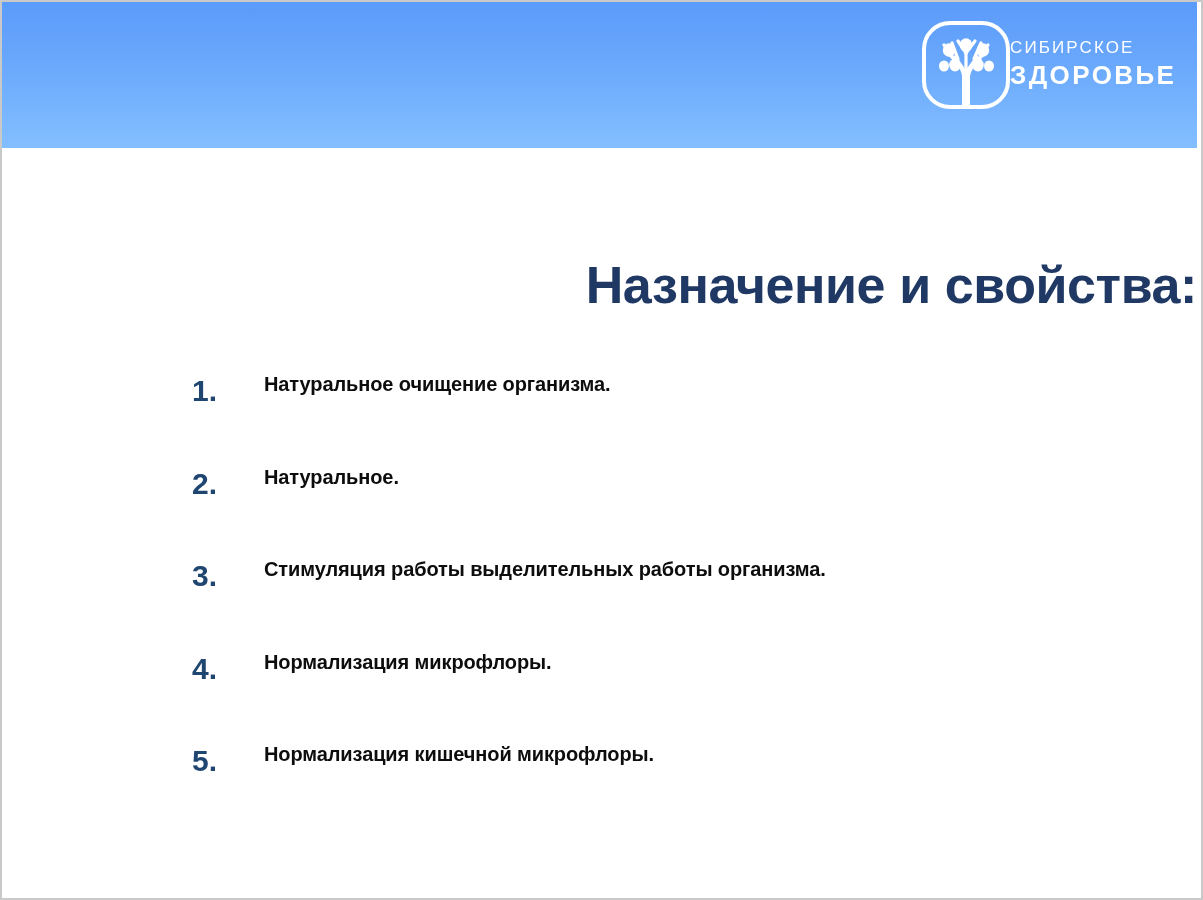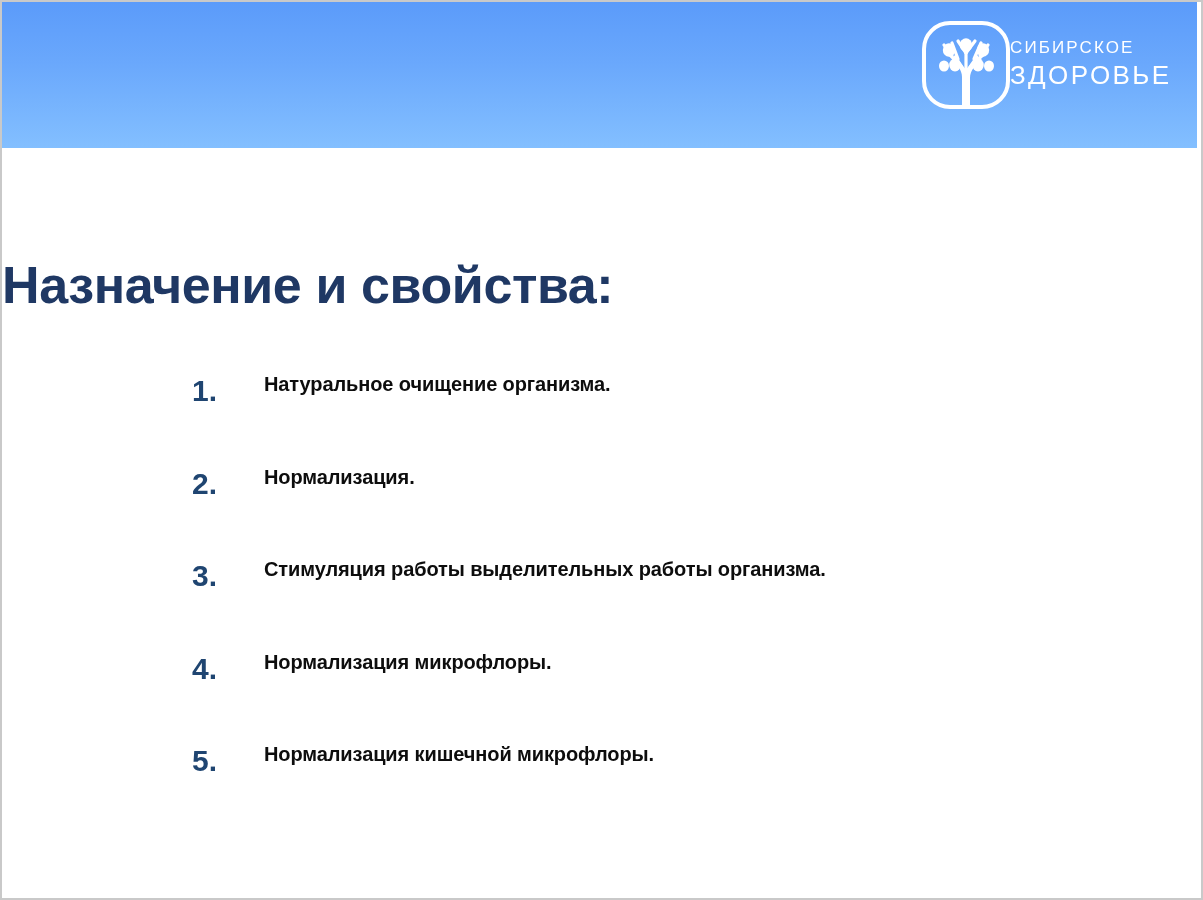--- a/index.html
+++ b/index.html
@@ -68,34 +68,34 @@
     color: #ffffff;
     font-size: 17px;
     font-weight: 400;
     letter-spacing: 2.1px;
     white-space: nowrap;
     font-family: "Liberation Sans", "DejaVu Sans", sans-serif;
   }
   .logo-word-bottom {
     color: #ffffff;
     font-size: 26px;
-    font-weight: 400;
+    font-weight: 700;
     letter-spacing: 2.4px;
     white-space: nowrap;
     margin-top: 6px;
     font-family: "Liberation Sans", "DejaVu Sans", sans-serif;
   }
 
   
   .slide-title {
     position: absolute;
     left: 0px;
     top: 218px;
     width: 1195px;
-    text-align: left;
+    text-align: right;
     color: #1f3864;
     font-size: 52px;
     font-weight: bold;
     letter-spacing: -0.4px;
     font-family: "Liberation Sans", "DejaVu Sans", sans-serif;
     white-space: nowrap;
   }
 
   
   .list {
@@ -180,21 +180,21 @@
 
   <ol class="list">
 
     <li class="list-item">
       <span class="list-num">1.</span>
       <span class="list-text">Натуральное очищение организма.</span>
     </li>
 
     <li class="list-item">
       <span class="list-num">2.</span>
-      <span class="list-text">Нормализация.</span>
+      <span class="list-text">Натуральное.</span>
     </li>
 
     <li class="list-item">
       <span class="list-num">3.</span>
       <span class="list-text">Стимуляция работы выделительных работы организма.</span>
     </li>
 
     <li class="list-item">
       <span class="list-num">4.</span>
       <span class="list-text">Нормализация микрофлоры.</span>

